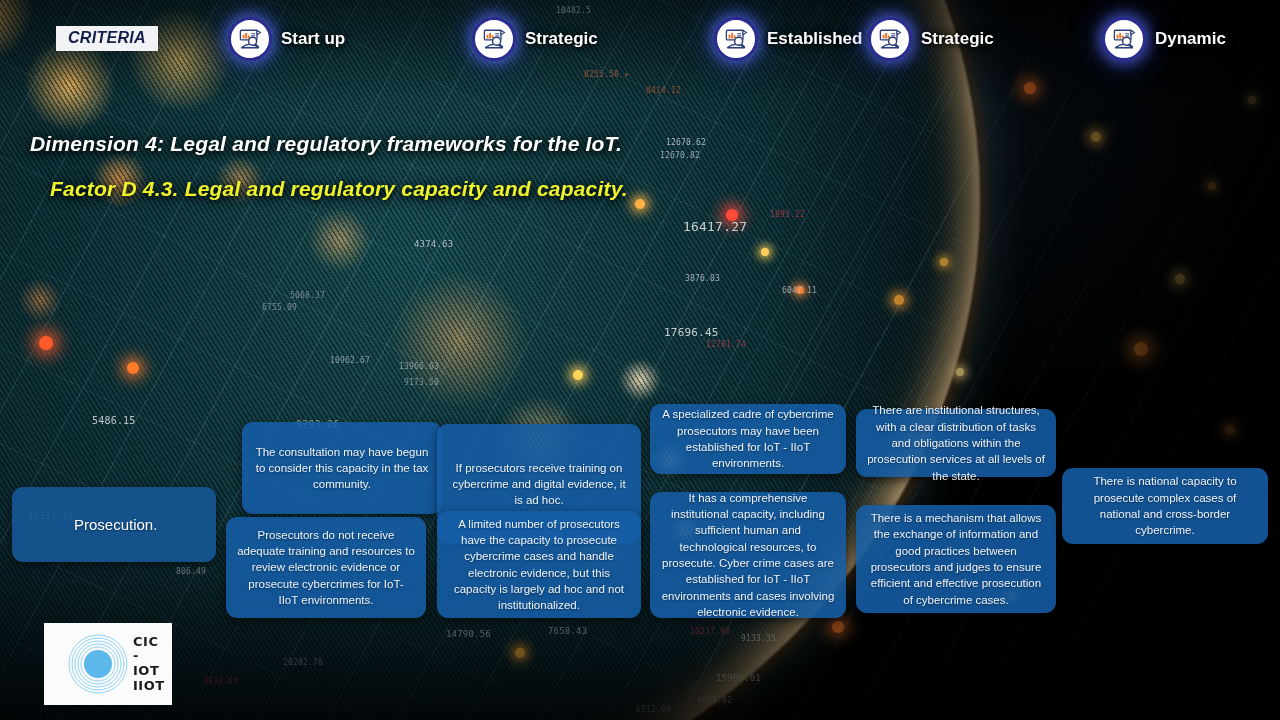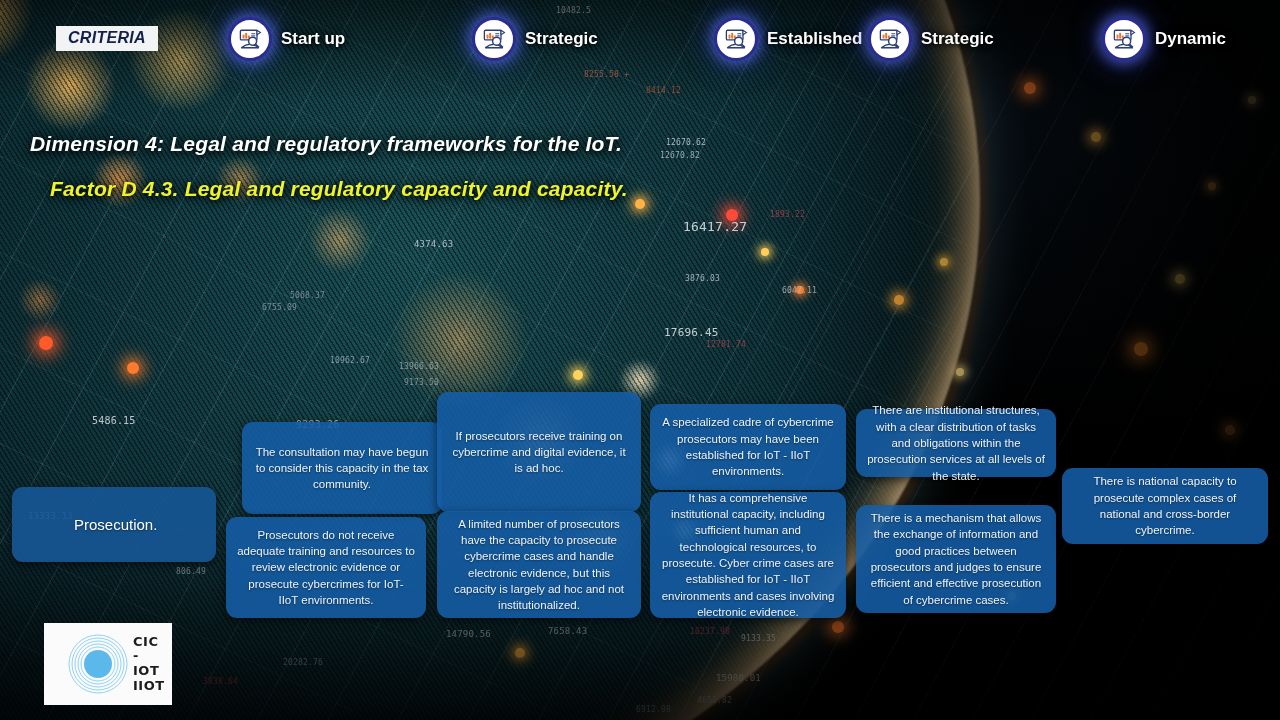--- a/index.html
+++ b/index.html
@@ -391,23 +391,23 @@
 
   <div class="title-main">Dimension 4: Legal and regulatory frameworks for the IoT.</div>
   <div class="title-factor">Factor D 4.3. Legal and regulatory capacity and capacity.</div>
 
 
   <div class="card aspect-card" id="aspect-card" style="left: 12px; top: 487px; width: 204px; height: 75px;">Prosecution.</div>
 
   <div id="matrix">
       <div class="card" style="left: 242px; top: 422px; width: 200px; height: 92px;">The consultation may have begun to consider this capacity in the tax community.</div>
       <div class="card" style="left: 226px; top: 517px; width: 200px; height: 101px;">Prosecutors do not receive adequate training and resources to review electronic evidence or prosecute cybercrimes for IoT- IIoT environments.</div>
-      <div class="card" style="left: 437px; top: 392px; width: 204px; height: 120px;">If prosecutors receive training on cybercrime and digital evidence, it is ad hoc.</div>
+      <div class="card" style="left: 437px; top: 424px; width: 204px; height: 120px;">If prosecutors receive training on cybercrime and digital evidence, it is ad hoc.</div>
       <div class="card" style="left: 437px; top: 511px; width: 204px; height: 107px;">A limited number of prosecutors have the capacity to prosecute cybercrime cases and handle electronic evidence, but this capacity is largely ad hoc and not institutionalized.</div>
-      <div class="card" style="left: 650px; top: 404px; width: 196px; height: 86px;">A specialized cadre of cybercrime prosecutors may have been established for IoT - IIoT environments.</div>
+      <div class="card" style="left: 650px; top: 404px; width: 196px; height: 70px;">A specialized cadre of cybercrime prosecutors may have been established for IoT - IIoT environments.</div>
       <div class="card" style="left: 650px; top: 492px; width: 196px; height: 126px;">It has a comprehensive institutional capacity, including sufficient human and technological resources, to prosecute. Cyber crime cases are established for IoT - IIoT environments and cases involving electronic evidence.</div>
       <div class="card" style="left: 856px; top: 409px; width: 200px; height: 68px;">There are institutional structures, with a clear distribution of tasks and obligations within the prosecution services at all levels of the state.</div>
       <div class="card" style="left: 856px; top: 505px; width: 200px; height: 108px;">There is a mechanism that allows the exchange of information and good practices between prosecutors and judges to ensure efficient and effective prosecution of cybercrime cases.</div>
       <div class="card" style="left: 1062px; top: 468px; width: 206px; height: 76px;">There is national capacity to prosecute complex cases of national and cross-border cybercrime.</div>
     </div>
 
   <div class="logo">
     <span class="logo-mark">
       <svg width="66" height="66" viewBox="0 0 66 66">
         <g fill="none" stroke="#8fd3f4" stroke-width="1">

